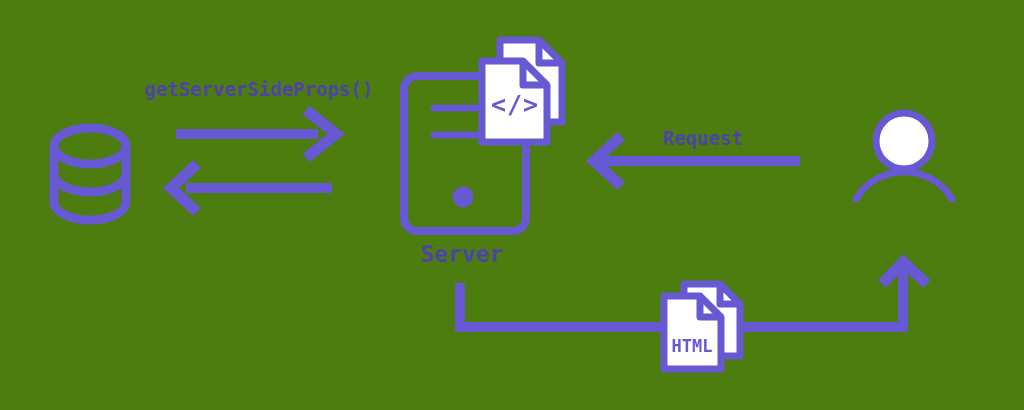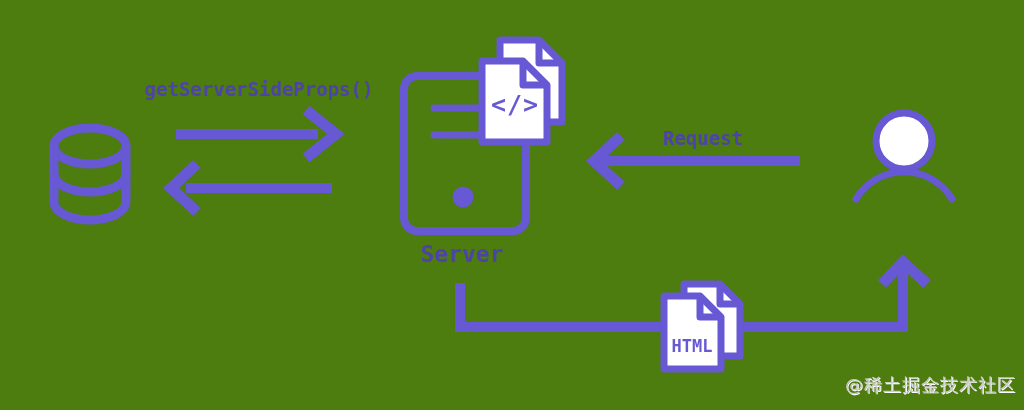--- a/index.html
+++ b/index.html
@@ -103,14 +103,13 @@
 
     <g>
       <path class="pg" d="M684 284 H720 L740 304 V356 H684 Z" stroke-width="7"></path>
       <path class="ln" d="M720 284 V304 H740" stroke-width="7" stroke-linejoin="round"></path>
       <path class="pg" d="M664 296 H700 L721 317 V369 H664 Z" stroke-width="7"></path>
       <path class="ln" d="M700 296 V317 H721" stroke-width="7" stroke-linejoin="round"></path>
       <text class="icon-label" x="692" y="352" font-size="17" text-anchor="middle">HTML</text>
     </g>
   </svg>
 
-  <div class="wm wm2">@稀土掘金技术社区</div>
 </div>
 
 </body></html>

